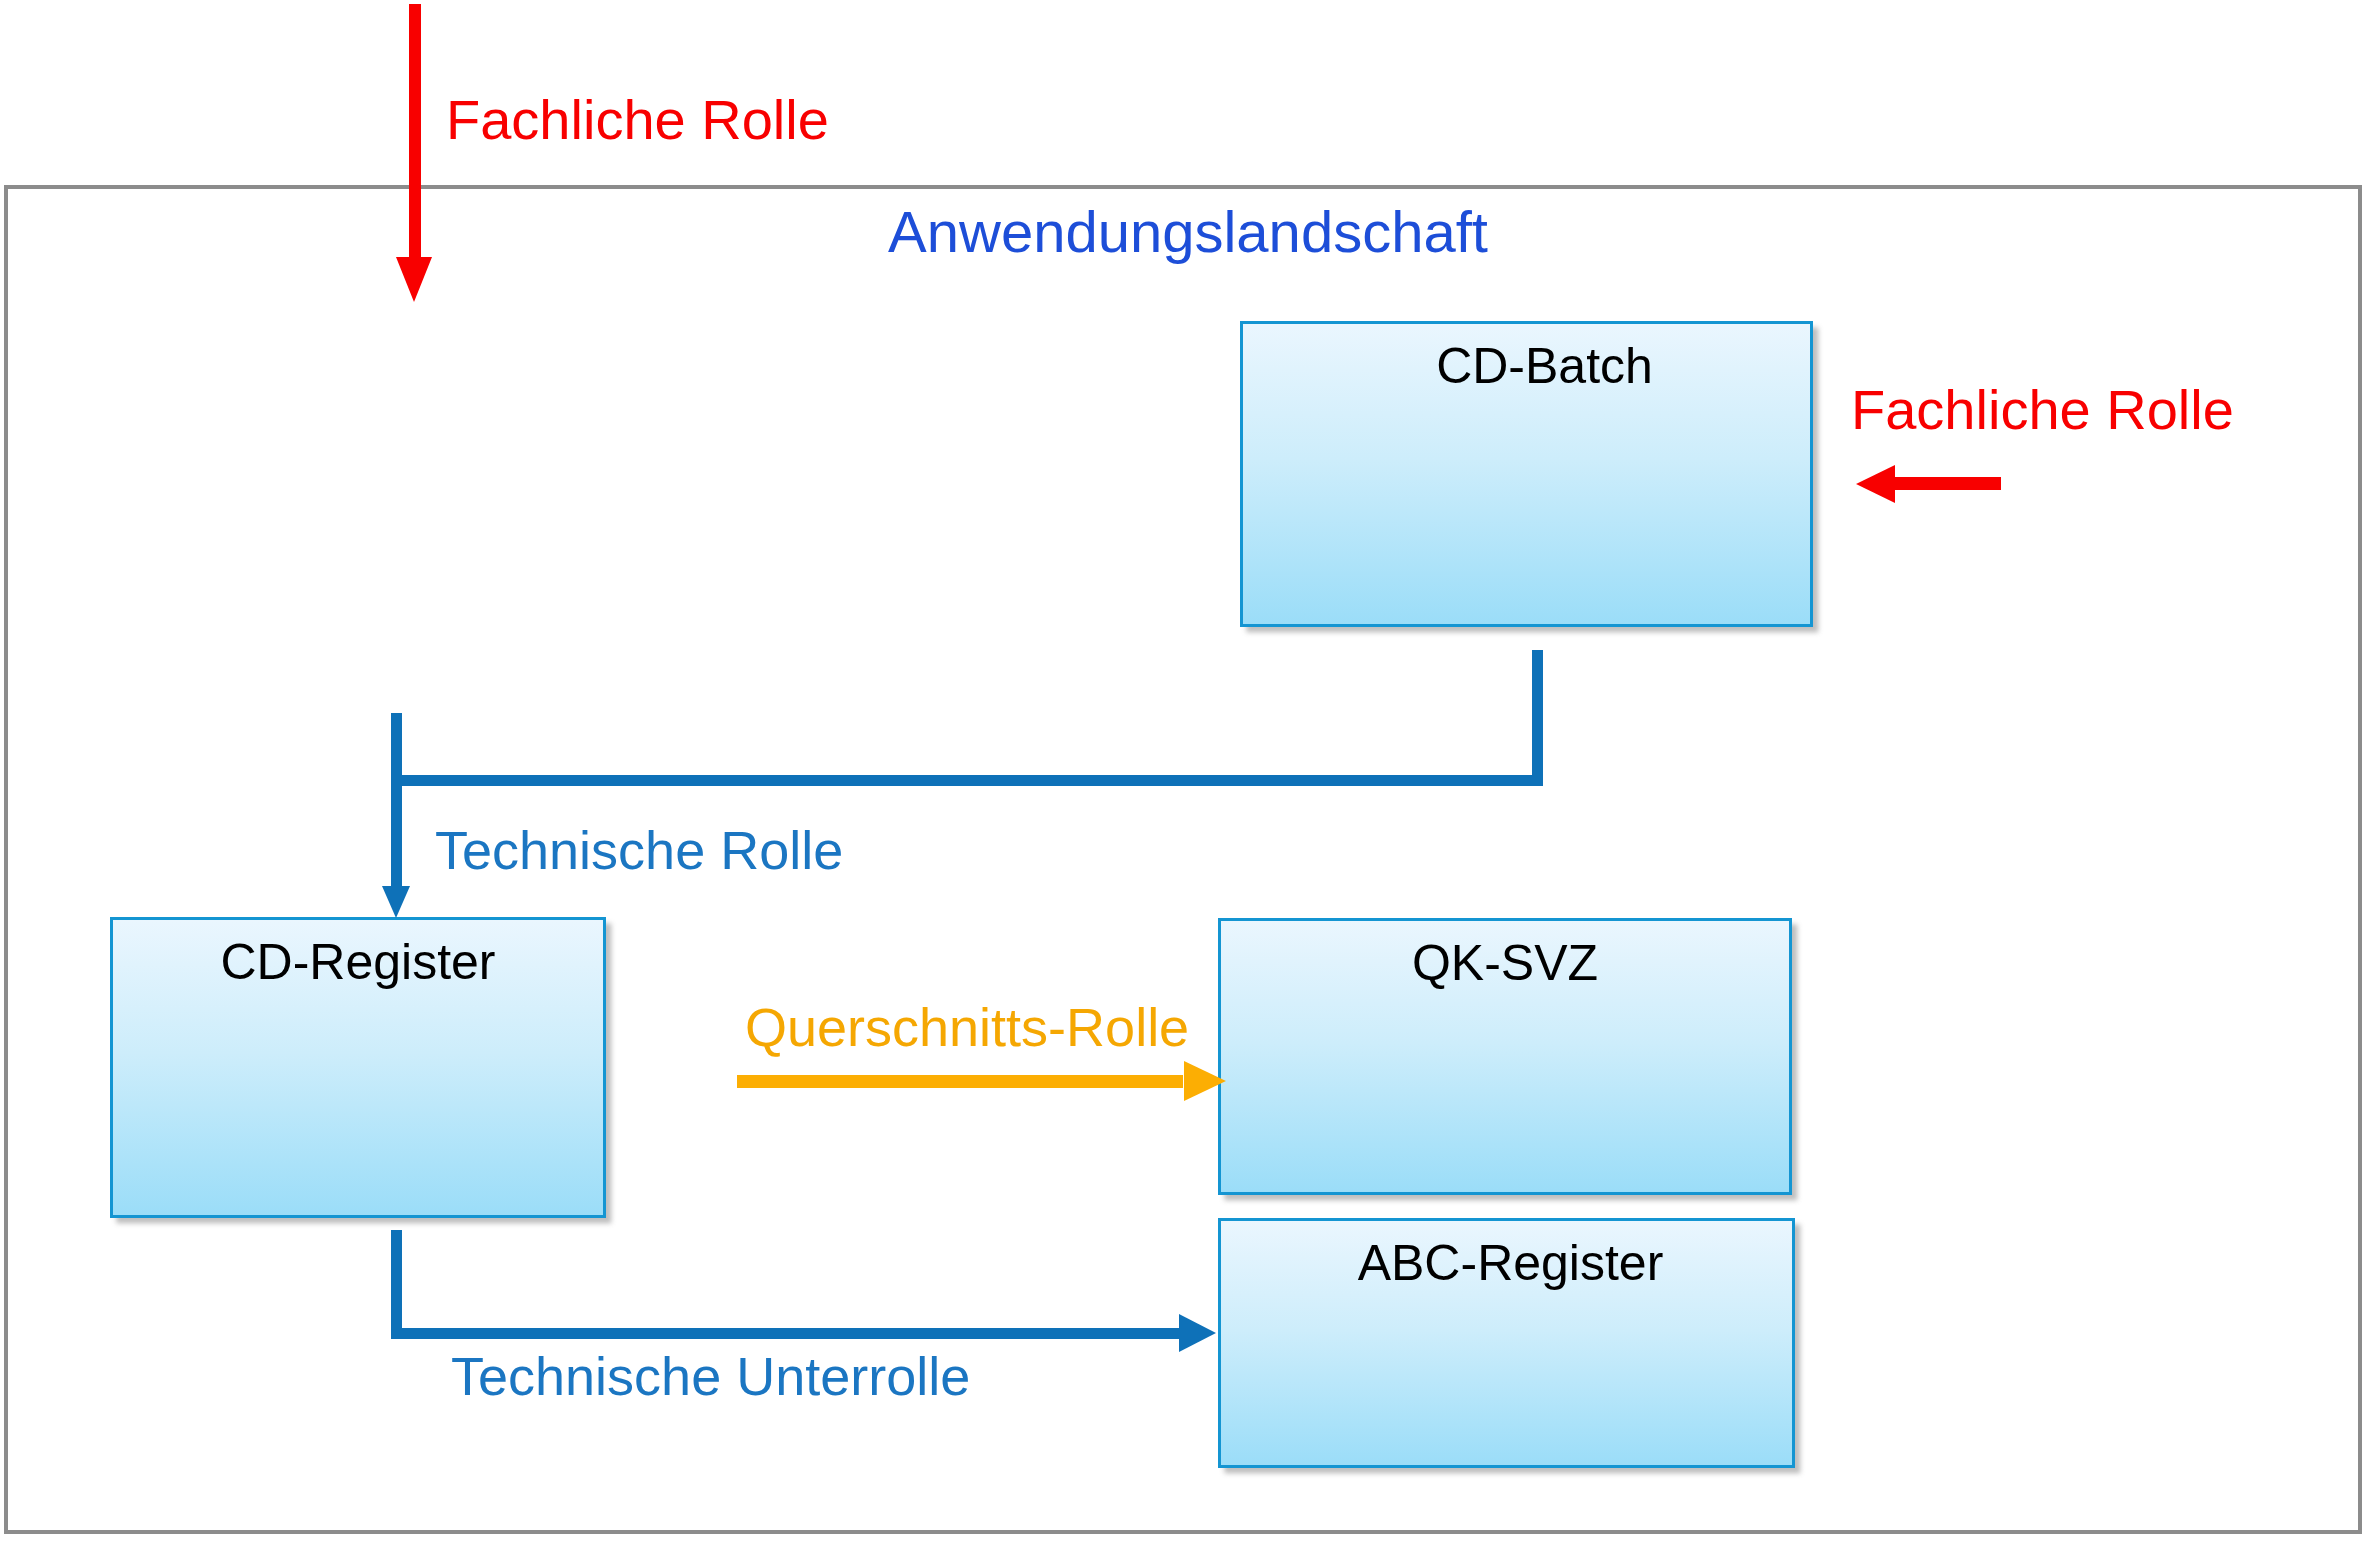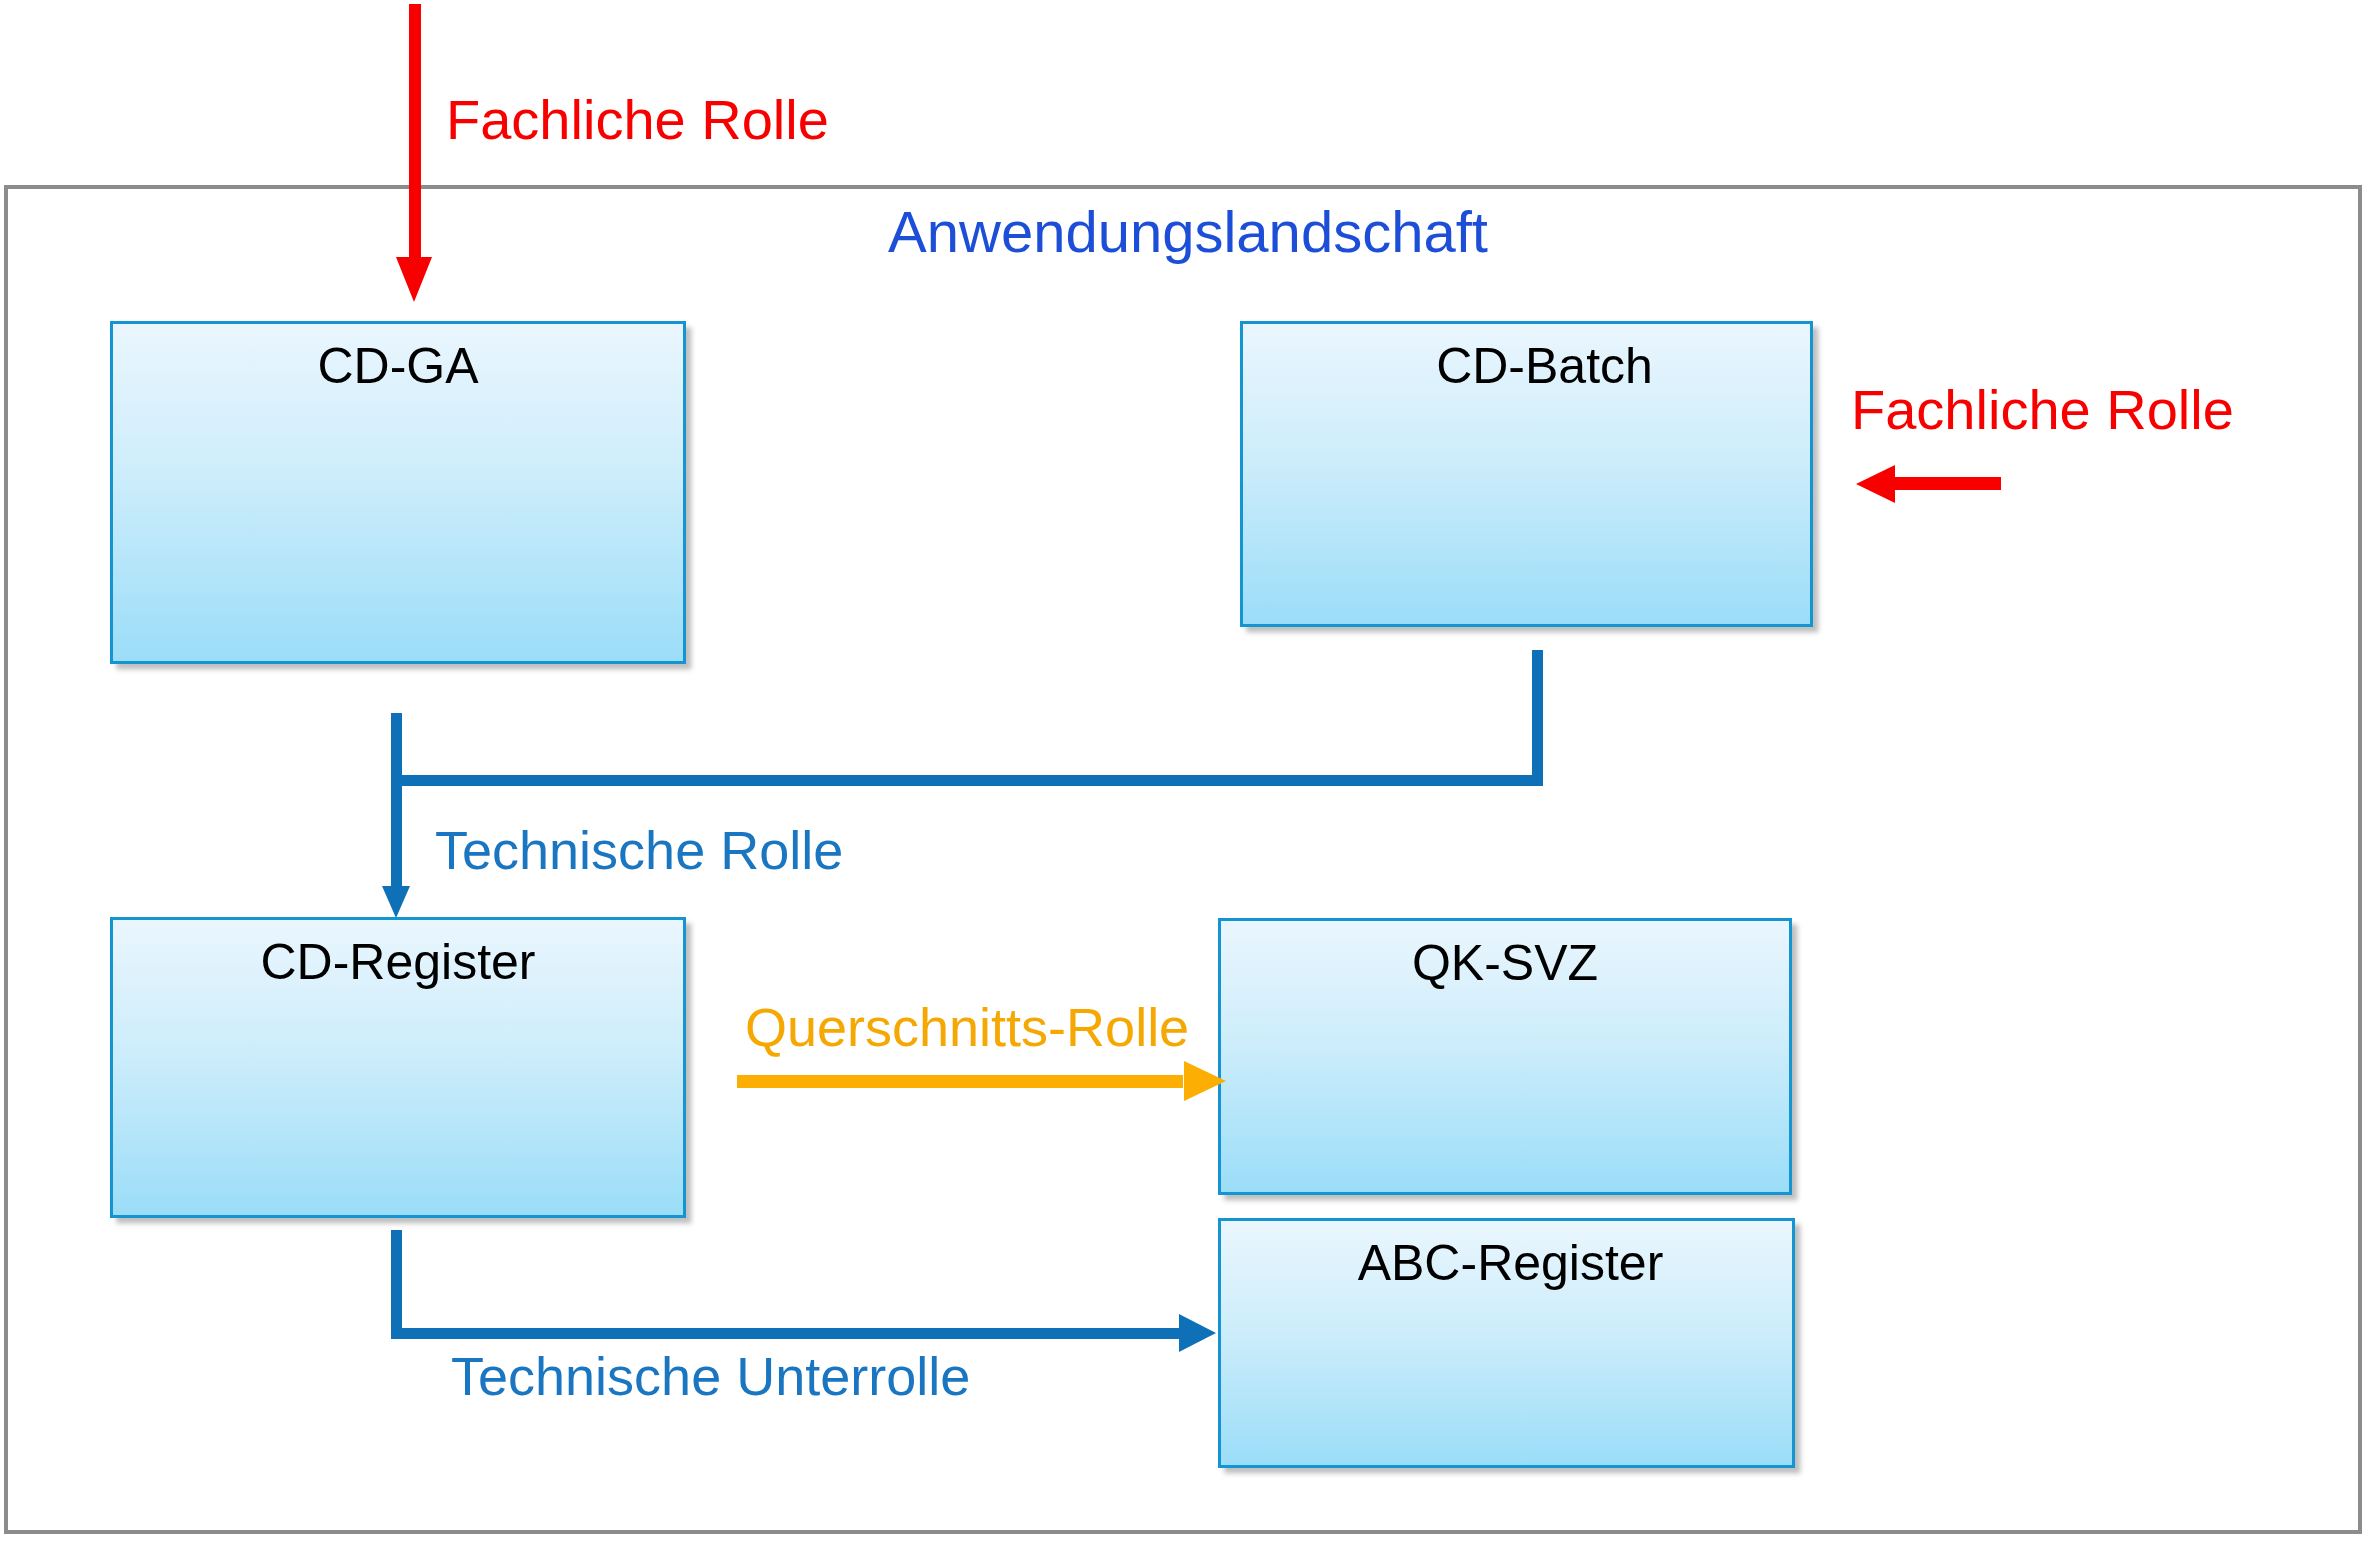--- a/index.html
+++ b/index.html
@@ -48,21 +48,21 @@
   }
   .app-box .box-label {
     display: block;
     margin-top: 13.6px;
     font-size: 50px;
     line-height: 1.15;
     color: #000000;
   }
   #box-cd-ga        { left: 110px;  top: 321px;  width: 576px; height: 343px; }
   #box-cd-batch     { left: 1240px; top: 321px;  width: 573px; height: 306px; padding-left: 36px; }
-  #box-cd-register  { left: 110px;  top: 917px;  width: 576px; height: 301px; }
+  #box-cd-register  { left: 110px;  top: 917px;  width: 496px; height: 301px; }
   #box-qk-svz       { left: 1218px; top: 918px;  width: 574px; height: 277px; }
   #box-abc-register { left: 1218px; top: 1218px; width: 577px; height: 250px; padding-left: 8px; }
 
   
   .shaft { position: absolute; }
   .head  { position: absolute; width: 0; height: 0; }
 
   
   .red-v-shaft { left: 409px; top: 3.9px; width: 11.6px; height: 254px; background: #F80000; }
   .red-v-head  { left: 396px; top: 257px;
@@ -121,23 +121,20 @@
   <div class="diagram-title">Anwendungslandschaft</div>
 
   <div class="shaft red-v-shaft"></div>
   <div class="head red-v-head"></div>
   <div class="role-label label-red" id="label-fachliche-top">Fachliche Rolle</div>
 
   <div class="role-label label-red" id="label-fachliche-right">Fachliche Rolle</div>
   <div class="shaft red-h-shaft"></div>
   <div class="head red-h-head"></div>
 
-  <div class="app-box" id="box-cd-ga">
-    <span class="box-label">CD-GA</span>
-  </div>
   <div class="app-box" id="box-cd-batch">
     <span class="box-label">CD-Batch</span>
   </div>
   <div class="app-box" id="box-cd-register">
     <span class="box-label">CD-Register</span>
   </div>
   <div class="app-box" id="box-qk-svz">
     <span class="box-label">QK-SVZ</span>
   </div>
   <div class="app-box" id="box-abc-register">

